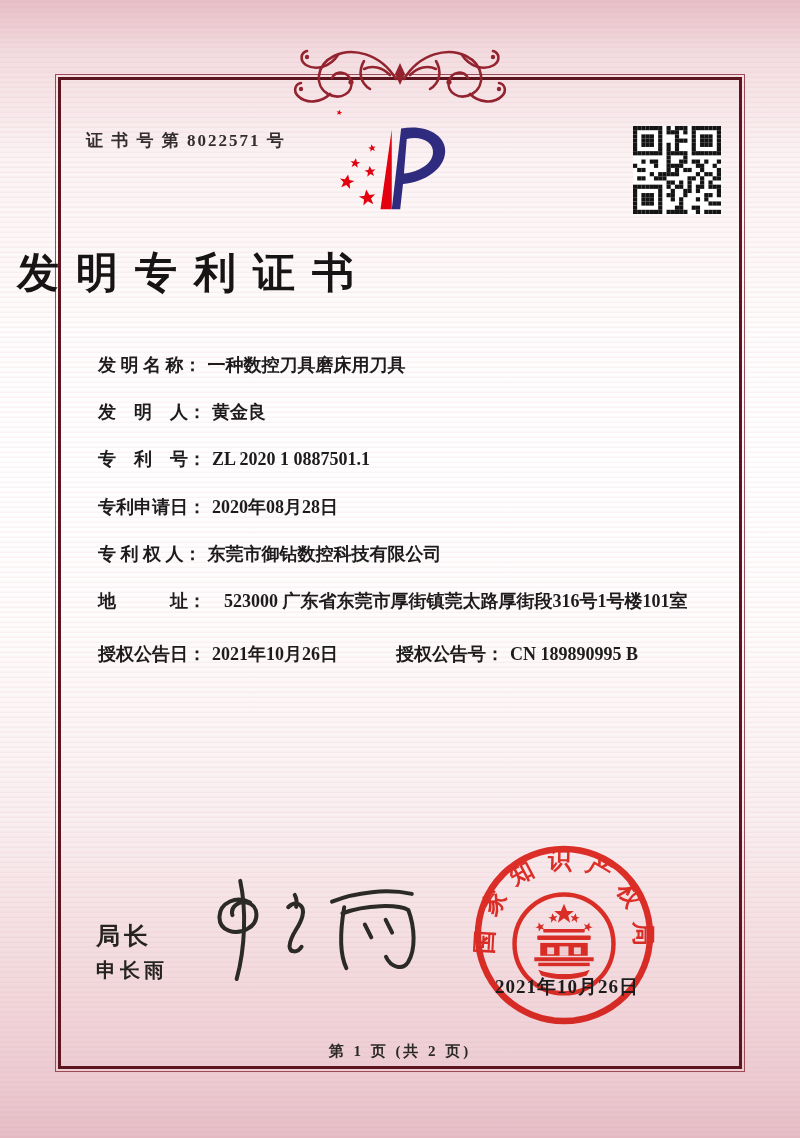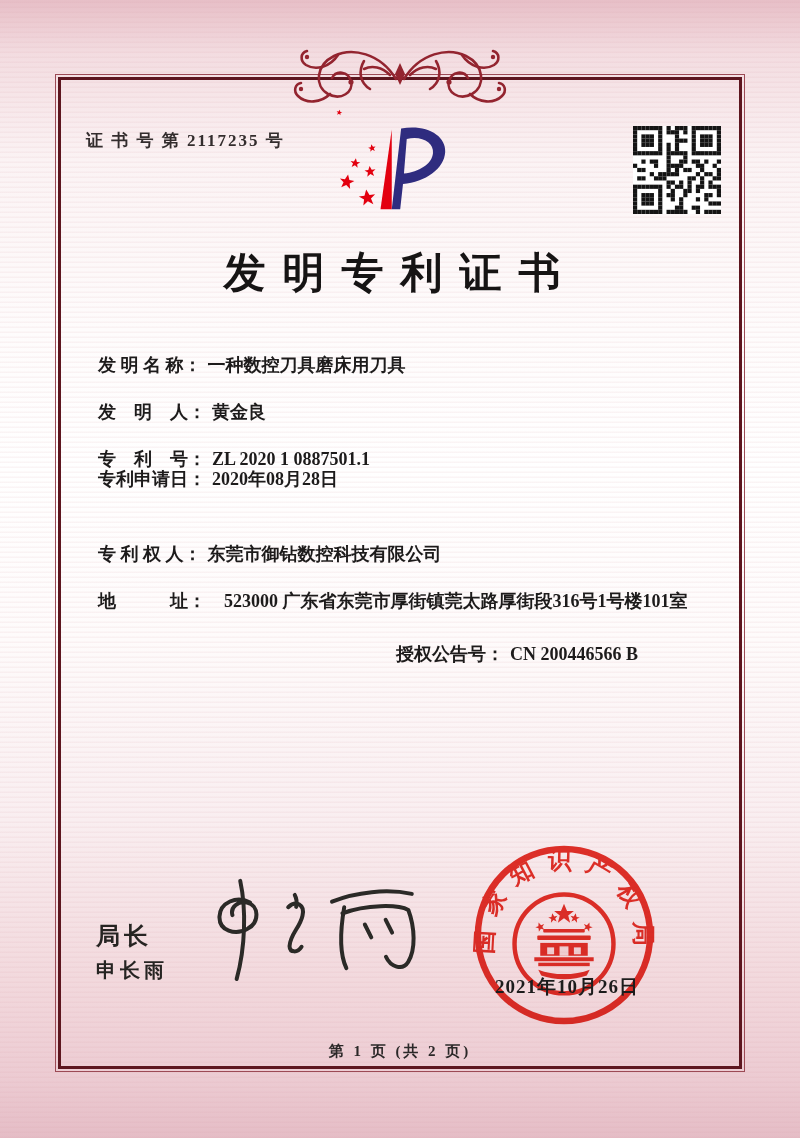--- a/index.html
+++ b/index.html
@@ -31,35 +31,35 @@
   .ornament{position:absolute;left:50%;top:41px;transform:translateX(-50%);z-index:2;}
   .cert-no{
     position:absolute;left:86px;top:129px;z-index:2;
     font-size:17px;font-weight:bold;letter-spacing:2px;color:#332d2d;
     font-family:"Liberation Serif",serif;
   }
   .logo{position:absolute;left:328px;top:106px;z-index:2;}
   .qr{position:absolute;left:633px;top:126px;z-index:2;background:#fff;}
   .title{
     position:absolute;left:0;top:245px;width:784px;margin:0;z-index:2;
-    text-align:center;font-size:42px;font-weight:bold;color:#161414;
+    font-size:42px;font-weight:bold;color:#161414;
     letter-spacing:17px;text-indent:17px;
     font-family:"Liberation Serif","DejaVu Serif",serif;
   }
   .fields{position:absolute;left:98px;top:0;width:650px;z-index:2;}
   .field-row{
     position:absolute;left:0;white-space:nowrap;
     font-size:18px;font-weight:bold;color:#1d1b1b;line-height:27px;
   }
   .field-row .flabel{display:inline-block;vertical-align:top;text-align:center;}
   .field-row .fvalue{display:inline-block;vertical-align:top;margin-left:6px;}
   .field-row.wrap{white-space:normal;}
   .field-row.wrap .fvalue{max-width:505px;margin-left:18px;}
   .row-1{top:352px;} .row-2{top:399px;} .row-3{top:446px;}
-  .row-4{top:466px;} .row-5{top:541px;} .row-6{top:588px;}
+  .row-4{top:494px;} .row-5{top:541px;} .row-6{top:588px;}
   .row-7{top:641px;width:650px;}
   .pair-b{position:absolute;left:298px;top:0;}
   .legal{
     position:absolute;left:96px;top:666px;width:650px;z-index:2;
     font-size:17px;line-height:31px;font-weight:bold;color:#201d1a;
     letter-spacing:0.5px;font-family:"Liberation Serif",serif;
   }
   .legal p{margin:0;text-indent:2em;}
   .signer-title{position:absolute;left:96px;top:920px;z-index:2;
     font-size:24px;font-weight:bold;letter-spacing:4px;color:#262422;}
@@ -108,21 +108,21 @@
       <path d="M140,22 l5,11 -5,11 -5,-11 Z"></path>
       <circle cx="91" cy="41" r="2.6"></circle>
         <circle cx="189" cy="41" r="2.6"></circle>
       <circle cx="47" cy="16" r="2.2"></circle>
         <circle cx="233" cy="16" r="2.2"></circle>
       <circle cx="41" cy="48" r="2.2"></circle>
         <circle cx="239" cy="48" r="2.2"></circle>
     </g>
   </svg>
 
-  <div class="cert-no">证 书 号 第 2117235 号</div>
+  <div class="cert-no">证 书 号 第 8022571 号</div>
 
   <svg class="logo" width="150" height="122" viewBox="0 0 160 130">
     <g fill="#e3000f">
       <use href="#star5" transform="translate(12,7) scale(0.32) rotate(12)"></use>
       <use href="#star5" transform="translate(47,45) scale(0.42) rotate(-10)"></use>
       <use href="#star5" transform="translate(29,61) scale(0.55) rotate(8)"></use>
       <use href="#star5" transform="translate(45,70) scale(0.62) rotate(-6)"></use>
       <use href="#star5" transform="translate(20,81) scale(0.82) rotate(10)"></use>
       <use href="#star5" transform="translate(42,98) scale(0.92) rotate(-8)"></use>
       <path d="M68,25 L56,110 L68,110 Z"></path>
@@ -366,22 +366,25 @@
     <div class="field-row row-4">
       <span class="flabel">专利申请日：</span><span class="fvalue">2020年08月28日</span>
     </div>
     <div class="field-row row-5">
       <span class="flabel">专 利 权 人：</span><span class="fvalue">东莞市御钻数控科技有限公司</span>
     </div>
     <div class="field-row row-6 wrap">
       <span class="flabel">地　　　址：</span><span class="fvalue">523000 广东省东莞市厚街镇莞太路厚街段316号1号楼101室</span>
     </div>
     <div class="field-row row-7">
+      <span>
+        <span class="flabel">授权公告日：</span><span class="fvalue">2021年10月26日</span>
+      </span>
       <span class="pair-b">
-        <span class="flabel">授权公告号：</span><span class="fvalue">CN 200446566 B</span>
+        <span class="flabel">授权公告号：</span><span class="fvalue">CN 189890995 B</span>
       </span>
     </div>
   </div>
 
 
   <div class="signer-title">局长</div>
   <div class="signer-name">申长雨</div>
 
   <svg class="signature" width="235" height="120" viewBox="0 0 235 120">
     <g fill="none" stroke="#2b2a27" stroke-width="4" stroke-linecap="round" stroke-linejoin="round">

